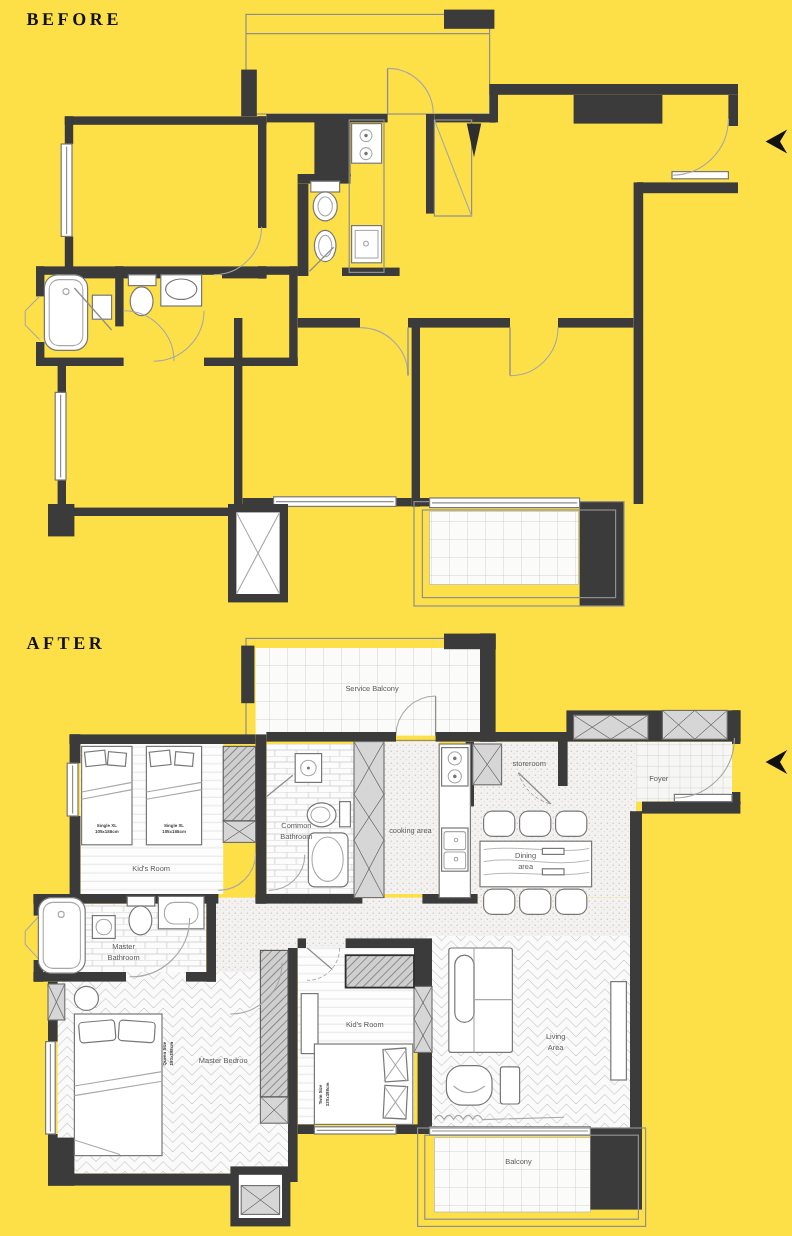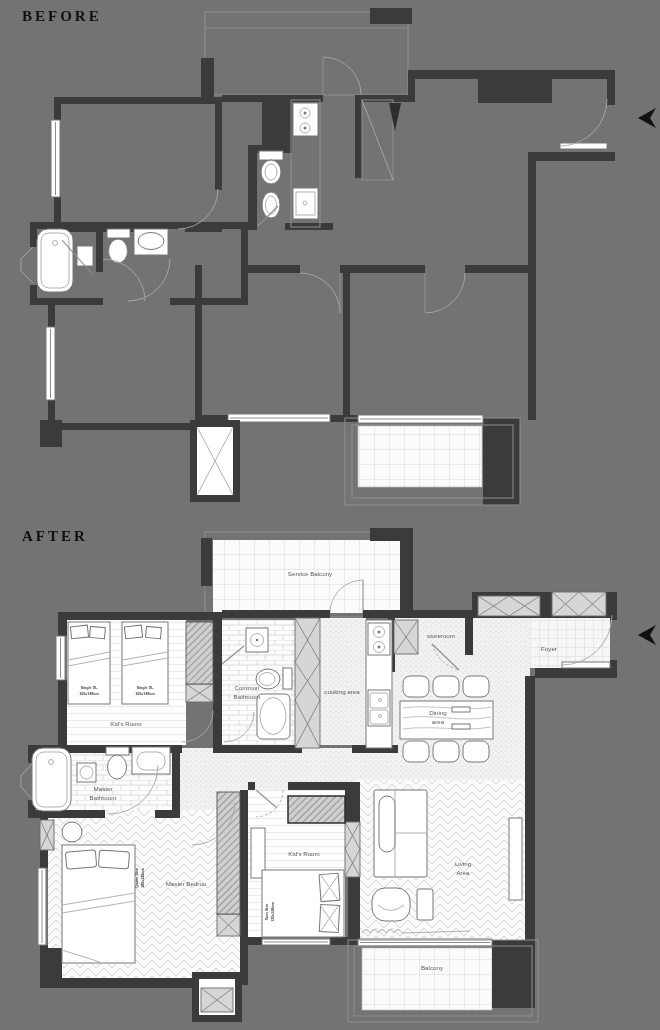--- a/index.html
+++ b/index.html
@@ -1,16 +1,16 @@
 <!DOCTYPE html>
 <html><head>
 <meta charset="utf-8">
 <style>
   html,body{margin:0;padding:0;background:#fff;}
-  .canvas{position:relative;width:660px;height:1030px;background:#737373;overflow:hidden;}
+  .canvas{position:relative;width:660px;height:1030px;background:#fde047;overflow:hidden;}
   svg{display:block;}
   .w{fill:#3b3b3b;}
   .f{fill:#ffffff;stroke:#787878;stroke-width:1;}
   .t{fill:none;stroke:#8f8f8f;stroke-width:1;}
   .t2{fill:none;stroke:#a8a8a8;stroke-width:.9;}
   .dash{fill:none;stroke:#a0a0a0;stroke-width:.8;stroke-dasharray:3 2;}
   .lf{fill:none;stroke:#8f8f8f;stroke-width:1.1;}
   .xb{fill:#d6d6d6;stroke:#6a6a6a;stroke-width:.9;}
   .xl{fill:none;stroke:#6a6a6a;stroke-width:.7;}
   .grain{fill:none;stroke:#9a9a9a;stroke-width:.6;}

